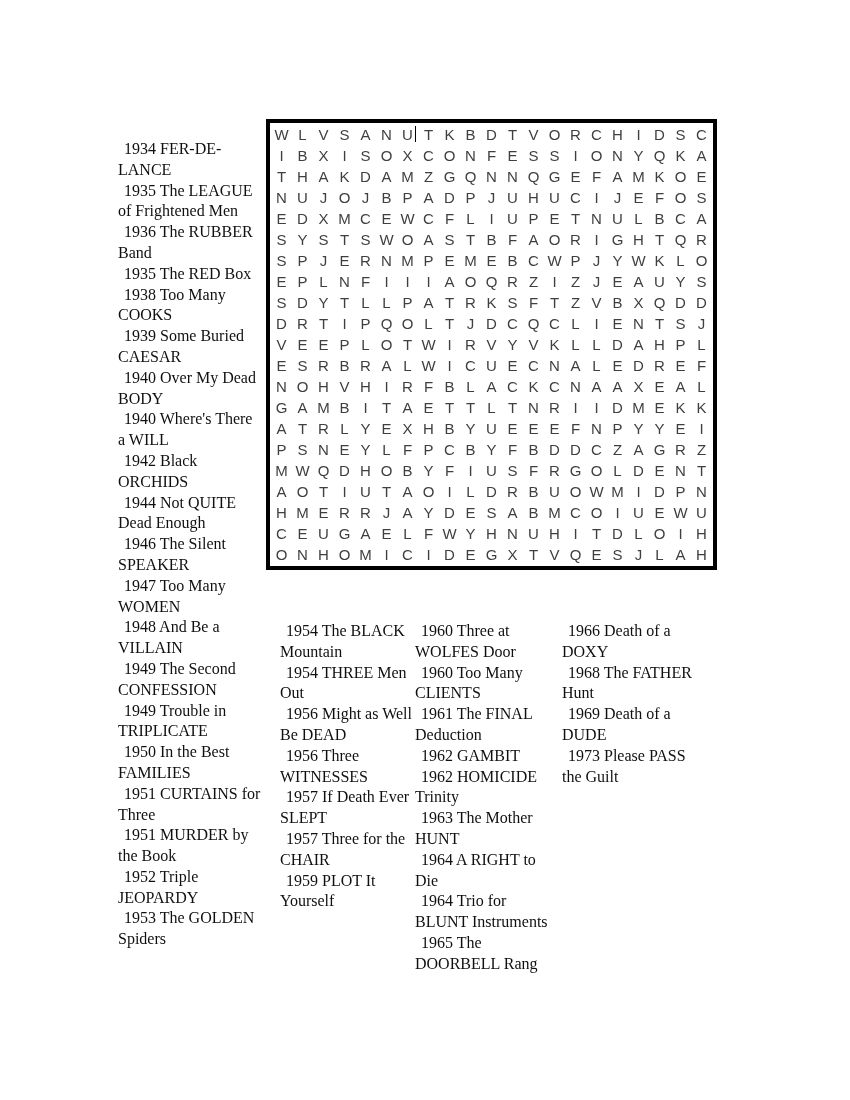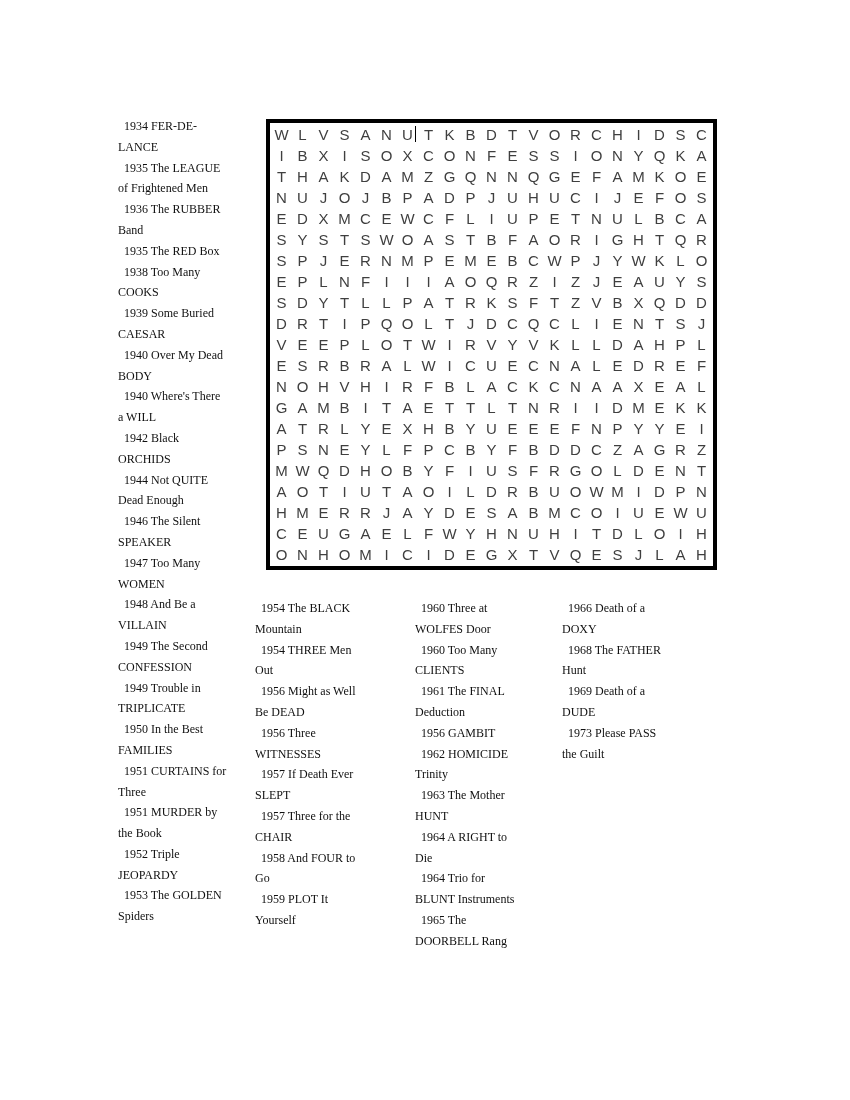--- a/index.html
+++ b/index.html
@@ -10,27 +10,28 @@
     position: relative;
     overflow: hidden;
     font-family: "Liberation Serif", serif;
     color: #101010;
   }
   .page { position: absolute; inset: 0; }
 
   
   .clue-col {
     position: absolute;
-    font-size: 12px;
+    font-size: 16px;
     line-height: 20.8px;
     color: #101010;
+    margin-top: 23px;
   }
   .clue { margin: 0; text-indent: 6px; }
   #clues-left { left: 118px; top: 116px;  width: 156px; }
-  #clues-2    { left: 255px; top: 598px;  width: 150px; }
+  #clues-2    { left: 280px; top: 598px;  width: 150px; }
   #clues-3    { left: 415px; top: 598px;  width: 150px; }
   #clues-4    { left: 562px; top: 598px;  width: 158px; }
 
   
   #grid {
     position: absolute;
     left: 266px; top: 119px;
     border: 4px solid #000000;
     background: #ffffff;
     padding: 1px;
@@ -562,28 +563,27 @@
         <span class="grid-cell">H</span>
       </div>
     </div>
   <div class="clue-col" id="clues-2">
       <p class="clue">1954 The BLACK<br>Mountain</p>
       <p class="clue">1954 THREE Men<br>Out</p>
       <p class="clue">1956 Might as Well<br>Be DEAD</p>
       <p class="clue">1956 Three<br>WITNESSES</p>
       <p class="clue">1957 If Death Ever<br>SLEPT</p>
       <p class="clue">1957 Three for the<br>CHAIR</p>
-      <p class="clue">1958 And FOUR to<br>Go</p>
       <p class="clue">1959 PLOT It<br>Yourself</p>
     </div>
   <div class="clue-col" id="clues-3">
       <p class="clue">1960 Three at<br>WOLFES Door</p>
       <p class="clue">1960 Too Many<br>CLIENTS</p>
       <p class="clue">1961 The FINAL<br>Deduction</p>
-      <p class="clue">1956 GAMBIT</p>
+      <p class="clue">1962 GAMBIT</p>
       <p class="clue">1962 HOMICIDE<br>Trinity</p>
       <p class="clue">1963 The Mother<br>HUNT</p>
       <p class="clue">1964 A RIGHT to<br>Die</p>
       <p class="clue">1964 Trio for<br>BLUNT Instruments</p>
       <p class="clue">1965 The<br>DOORBELL Rang</p>
     </div>
   <div class="clue-col" id="clues-4">
       <p class="clue">1966 Death of a<br>DOXY</p>
       <p class="clue">1968 The FATHER<br>Hunt</p>
       <p class="clue">1969 Death of a<br>DUDE</p>

